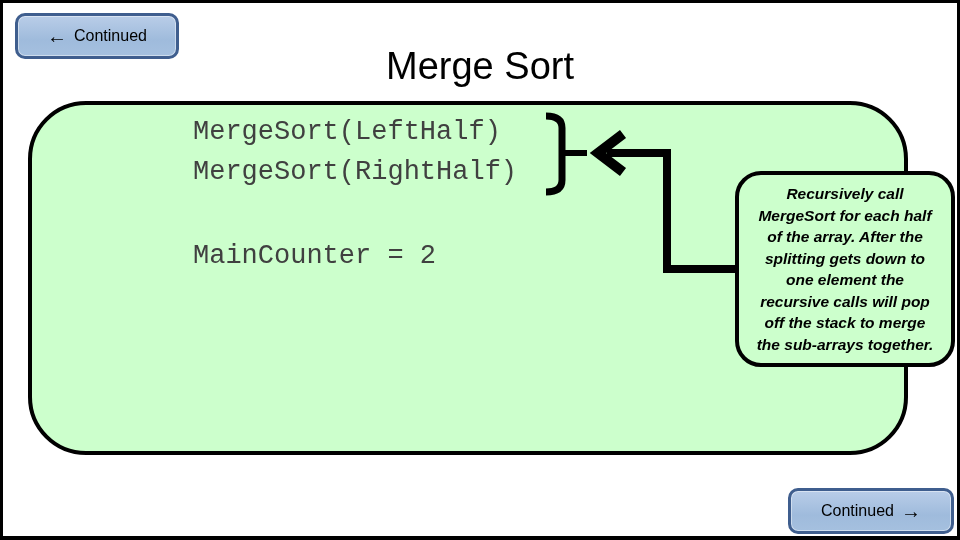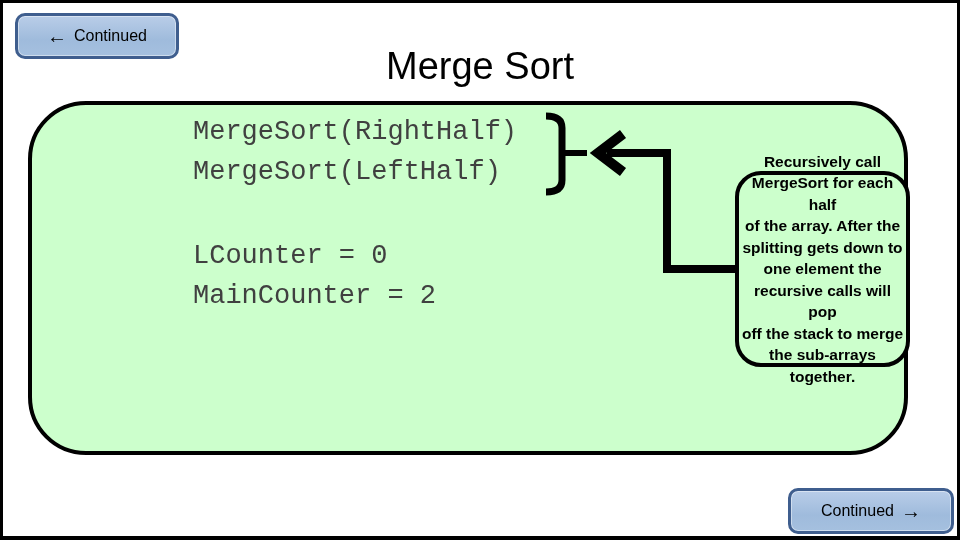--- a/index.html
+++ b/index.html
@@ -49,26 +49,26 @@
     color: #404040; white-space: pre;
   }
   .code-top { top: 109px; }
   .code-bottom { top: 233px; }
   .overlay {
     position: absolute; left: 0; top: 0; width: 960px; height: 540px;
     pointer-events: none;
   }
   .callout {
     position: absolute; left: 732px; top: 168px;
-    width: 175px; height: 196px;
+    width: 220px; height: 196px;
     box-sizing: border-box;
     background: #ccffcc;
     border: 4px solid #000000;
     border-radius: 26px;
-    display: flex; align-items: center; justify-content: center;
+    display: flex; align-items: center; justify-content: center; font-style: italic;
   }
   .callout-text {
     text-align: center;
     font-size: 15.5px; line-height: 21.5px; font-weight: bold;
     color: #000000;
     white-space: pre-line;
   }
 </style>
 </head>
 <body>
@@ -77,23 +77,23 @@
 
   <button class="nav-btn btn-back">
     <span class="arrow">←</span>
     <span>Continued</span>
   </button>
 
   <h1 class="title">Merge Sort</h1>
 
   <div class="panel"></div>
 
-  <div class="code code-top"><div>MergeSort(RightHalf)</div><div>MergeSort(LeftHalf)</div></div>
+  <div class="code code-top"><div>MergeSort(LeftHalf)</div><div>MergeSort(RightHalf)</div></div>
 
-  <div class="code code-bottom"><div>LCounter = 0</div><div>MainCounter = 2</div></div>
+  <div class="code code-bottom"><div>MainCounter = 2</div></div>
 
   <svg class="overlay" viewBox="0 0 960 540">
     <g stroke="#000000" fill="none" stroke-linejoin="round" stroke-linecap="butt">
       <path d="M543 113 Q559 113 559 125 L559 177 Q559 189 543 189" stroke-width="7"></path>
       <path d="M559 150 H584" stroke-width="6"></path>
     </g>
     <g stroke="#000000" fill="none" stroke-linejoin="miter" stroke-linecap="butt">
       <path d="M604 150 H664 V266 H734" stroke-width="8"></path>
       <path d="M620 131 L595 150 L620 169" stroke-width="10"></path>
     </g>

